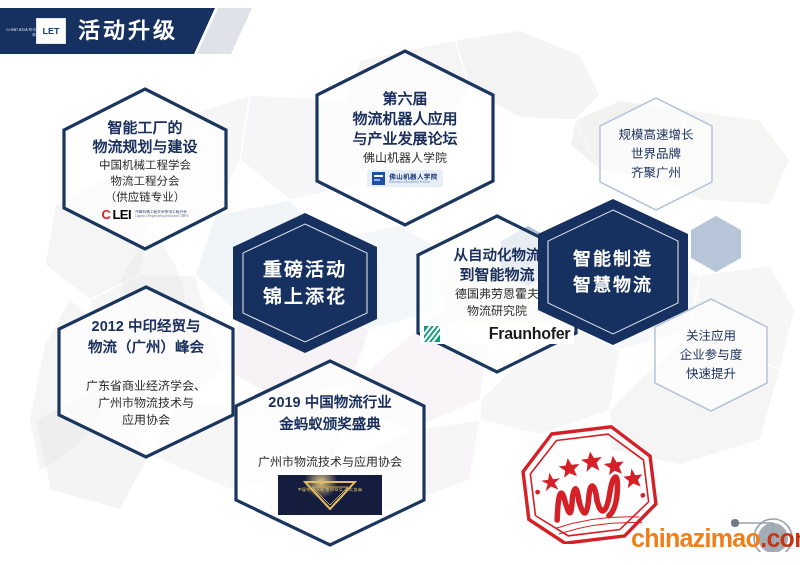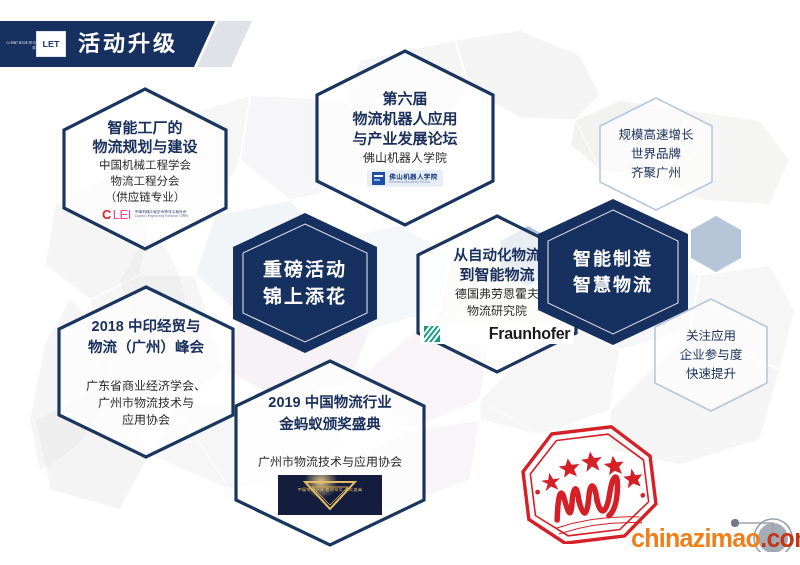--- a/index.html
+++ b/index.html
@@ -11,21 +11,21 @@
     overflow:hidden;
     position:relative;
   }
   .stage{position:absolute;left:0;top:0;width:800px;height:565px;overflow:hidden;background:#fff;}
 
   
   .mapbg{position:absolute;left:0;top:0;width:800px;height:565px;}
   .mapbg svg{display:block;}
 
   
-  .banner{position:absolute;left:0;top:21px;width:275px;height:46px;}
+  .banner{position:absolute;left:0;top:8px;width:275px;height:46px;}
   .banner .shape{position:absolute;left:0;top:0;width:275px;height:46px;}
   .banner-title{
     position:absolute;left:78px;top:11px;
     font-size:22px;font-weight:bold;color:#ffffff;
     letter-spacing:3px;line-height:24px;
     white-space:nowrap;
   }
   .let-logo{
     position:absolute;left:36px;top:10px;width:30px;height:26px;
     background:#ffffff;border:1px solid #dfe4ee;box-sizing:border-box;
@@ -52,21 +52,21 @@
   .lightTxt{color:#1a2f5c;}
 
   
   .dec{position:absolute;}
 
   
   .clei{
     margin-top:3px;display:flex;align-items:center;justify-content:center;gap:2px;
   }
   .clei .c1{font-size:13px;font-weight:bold;color:#d8232a;line-height:13px;letter-spacing:-.5px;}
-  .clei .c2{font-size:13px;font-weight:normal;color:#ec4899;line-height:13px;letter-spacing:-.5px;}
+  .clei .c2{font-size:13px;font-weight:bold;color:#000000;line-height:13px;letter-spacing:-.5px;}
   .clei .ctx{display:flex;flex-direction:column;align-items:flex-start;margin-left:2px;}
   .clei .ctx b{font-size:3.6px;color:#1a2f5c;line-height:4.4px;letter-spacing:.1px;font-weight:normal;}
   .clei .ctx i{font-size:3.1px;color:#6f7c95;line-height:4px;font-style:normal;}
 
   .fsrobot{
     margin-top:3px;background:#e8eef7;padding:2px 5px;border-radius:1px;
     display:flex;align-items:center;gap:4px;
   }
   .fsrobot .bx{width:13px;height:13px;background:#1f4fa3;position:relative;flex:none;}
   .fsrobot .bx:after{content:"";position:absolute;left:2px;top:3px;width:9px;height:2px;background:#fff;}
@@ -281,21 +281,21 @@
       <div class="lightTxt" style="font-size:12.5px;line-height:19px;">企业参与度</div>
       <div class="lightTxt" style="font-size:12.5px;line-height:19px;">快速提升</div>
     </div>
   </div>
 
   <div class="hex" style="left:55px;top:284px;width:182px;height:176px;">
     <svg class="svgwrap" width="182" height="176" viewBox="0 0 182 176">
       <polygon points="91,3 178,45 178,131 91,173 4,131 4,45" fill="#ffffff" fill-opacity="0.7" stroke="#1b365e" stroke-width="3.2" stroke-linejoin="miter"></polygon>
     </svg>
     <div class="txt" style="padding:0 12px;">
-      <div class="l1" style="font-size:14.5px;line-height:21px;">2018 中印经贸与</div>
+      <div class="l1" style="font-size:14.5px;line-height:21px;">2012 中印经贸与</div>
       <div class="l1" style="font-size:14.5px;line-height:21px;">物流（广州）峰会</div>
       <div class="l2" style="font-size:12px;line-height:17px;margin-top:20px;">广东省商业经济学会、</div>
       <div class="l2" style="font-size:12px;line-height:17px;">广州市物流技术与</div>
       <div class="l2" style="font-size:12px;line-height:17px;">应用协会</div>
     </div>
   </div>
 
   <div class="hex" style="left:232px;top:358px;width:196px;height:190px;">
     <svg class="svgwrap" width="196" height="190" viewBox="0 0 196 190">
       <polygon points="98,3 192,48 192,142 98,187 4,142 4,48" fill="#ffffff" fill-opacity="0.72" stroke="#1b365e" stroke-width="3.2" stroke-linejoin="miter"></polygon>

